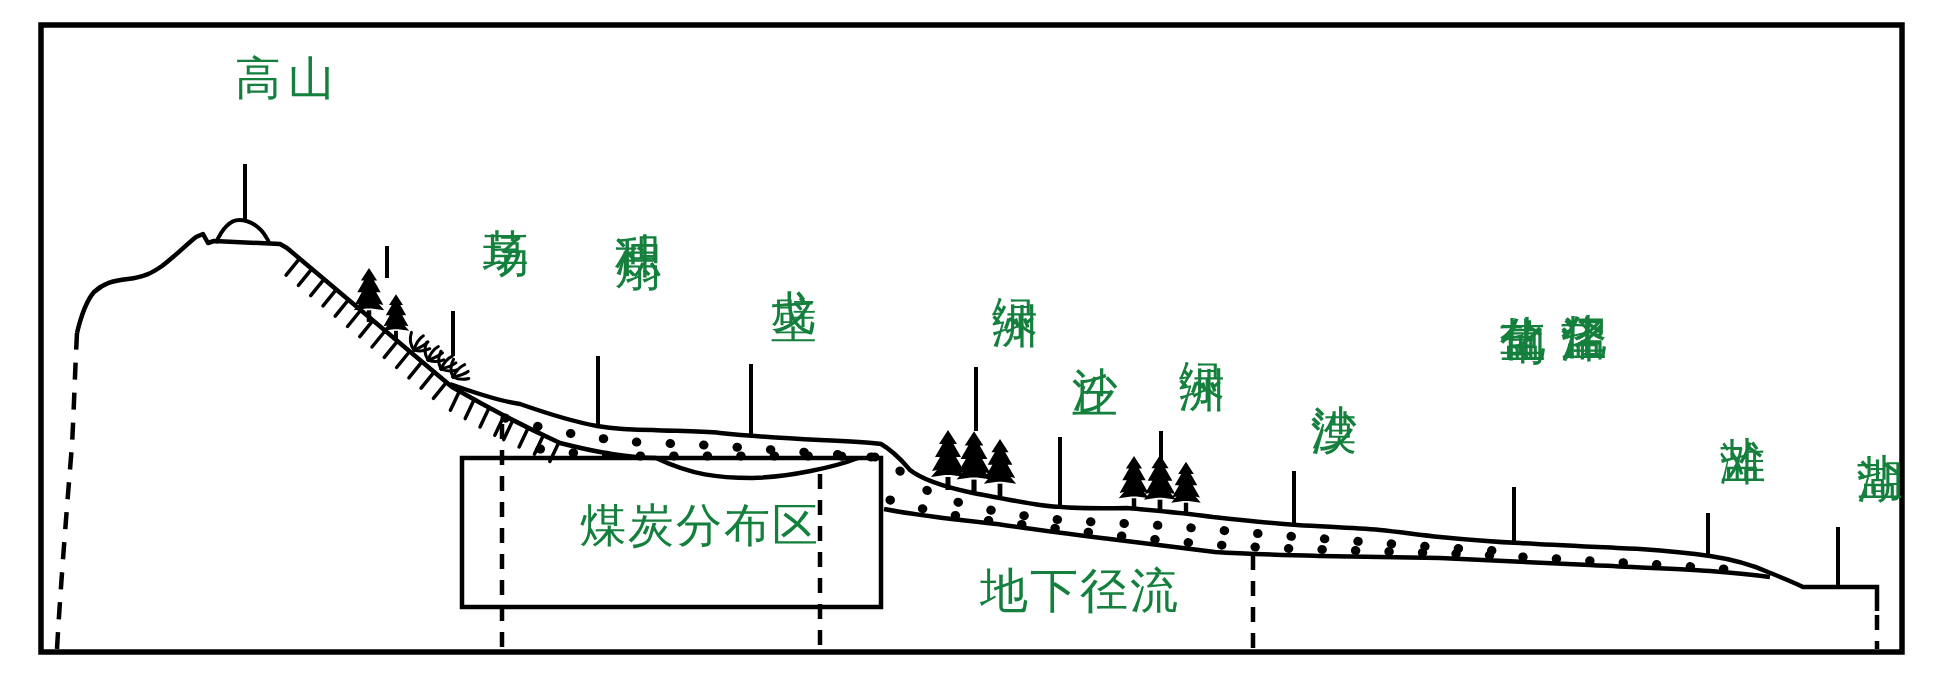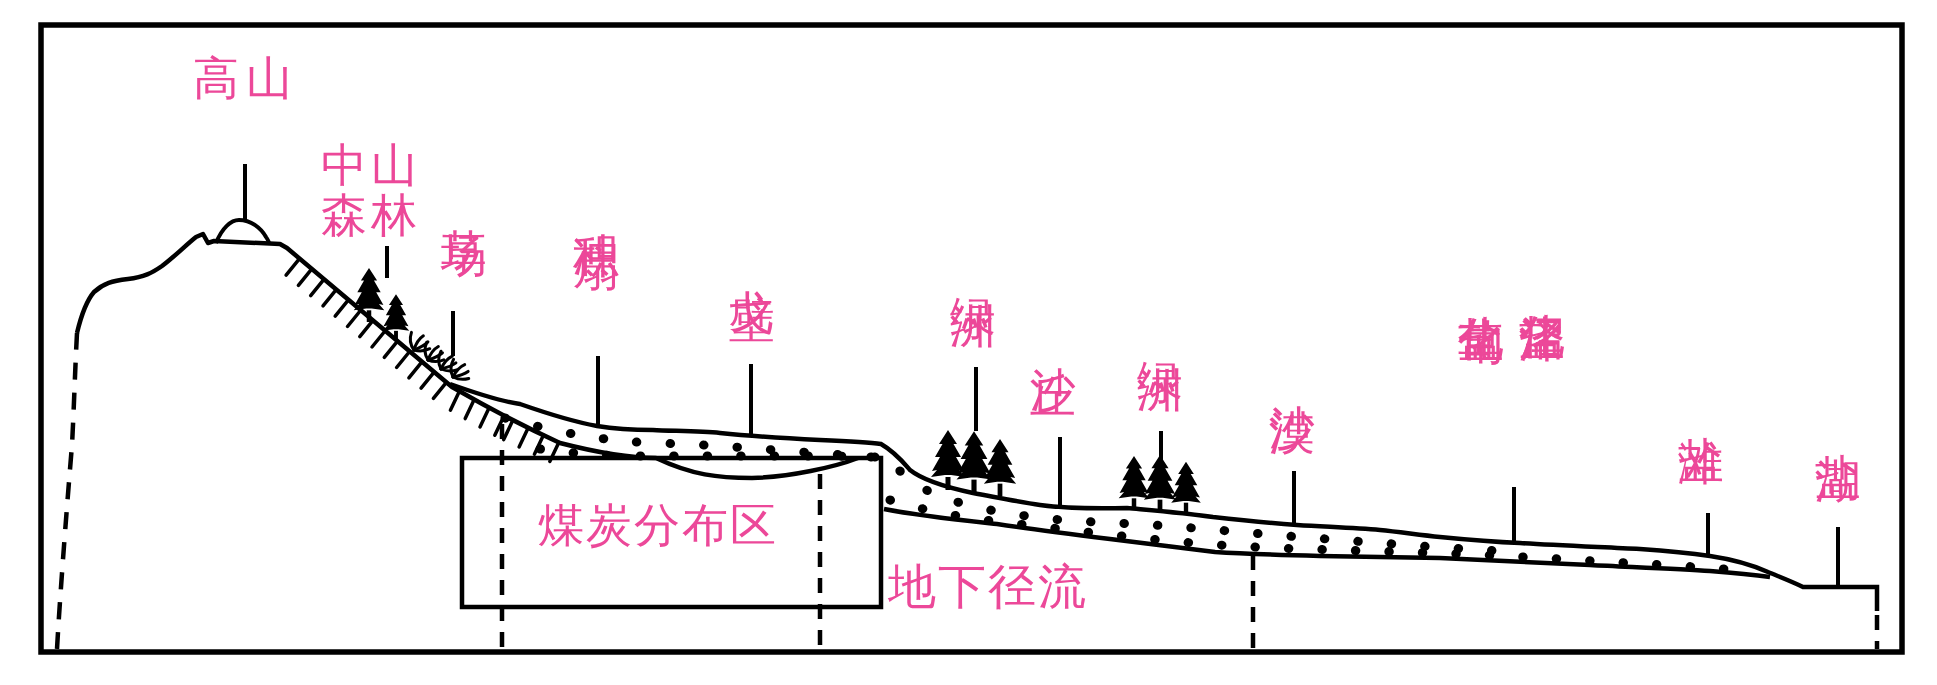--- a/index.html
+++ b/index.html
@@ -1,20 +1,20 @@
 <!DOCTYPE html>
 <html><head>
 <meta charset="utf-8">
 <style>
   html,body{margin:0;padding:0;background:#fff;}
   .stage{position:relative;width:1937px;height:685px;background:#fff;overflow:hidden;
          font-family:"Liberation Serif","DejaVu Serif",serif;color:#000;}
   .stage svg{position:absolute;left:0;top:0;}
-  .lbl{position:absolute;z-index:2;color:#ec4899;font-size:46px;line-height:1.08;
-       white-space:nowrap;transform:translateX(-50%);}
+  .lbl{position:absolute;z-index:2;color:#15803d;font-size:46px;line-height:1.08;
+       white-space:nowrap;transform:translateX(-50%);margin-left:42px;}
   .h2line{text-align:center;letter-spacing:7px;}
   .h2line span{display:block;}
   .vlabel{writing-mode:vertical-rl;text-orientation:upright;letter-spacing:5px;
           transform:translateX(-50%);}
   .vtight{letter-spacing:2px;}
   .hline{letter-spacing:2px;text-align:center;}
   .ink{stroke:#000;fill:none;}
 </style>
 </head>
 <body>
@@ -145,24 +145,20 @@
       <use href="#tuft" transform="translate(428,360) rotate(34)"></use>
       <use href="#tuft" transform="translate(441,369) rotate(38)"></use>
       <use href="#tuft" transform="translate(453,377) rotate(40)"></use>
     </g>
   </svg>
 
   <div class="lbl h2line" style="left:246px;top:50px;line-height:57px;">
     <span>高山</span>
   </div>
 
-  <div class="lbl h2line" style="left:371px;top:141px;line-height:50px;letter-spacing:4px;">
-    <span>中山</span>
-    <span>森林</span>
-  </div>
 
   <div class="lbl vlabel" style="left:464px;top:192px;">草场</div>
 
   <div class="lbl vlabel" style="left:596px;top:196px;">冲积扇</div>
 
   <div class="lbl vlabel" style="left:752px;top:253px;">戈壁</div>
 
   <div class="lbl vlabel" style="left:973px;top:261px;">绿洲</div>
 
   <div class="lbl vlabel" style="left:1053px;top:330px;">沙丘</div>
@@ -174,15 +170,15 @@
   <div class="lbl vlabel vtight" style="left:1481px;top:278px;">盐化草甸</div>
 
   <div class="lbl vlabel vtight" style="left:1542px;top:276px;">盐化沼泽</div>
 
   <div class="lbl vlabel" style="left:1701px;top:399px;">盐滩</div>
 
   <div class="lbl vlabel" style="left:1838px;top:416px;">盐湖</div>
 
   <div class="lbl hline" style="left:658px;top:501px;">煤炭分布区</div>
 
-  <div class="lbl hline" style="left:988px;top:565px;font-size:48px;font-family:Liberation Mono, monospace;">地下径流</div>
+  <div class="lbl hline" style="left:1038px;top:565px;font-size:48px;">地下径流</div>
 
 </div>
 
 </body></html>

